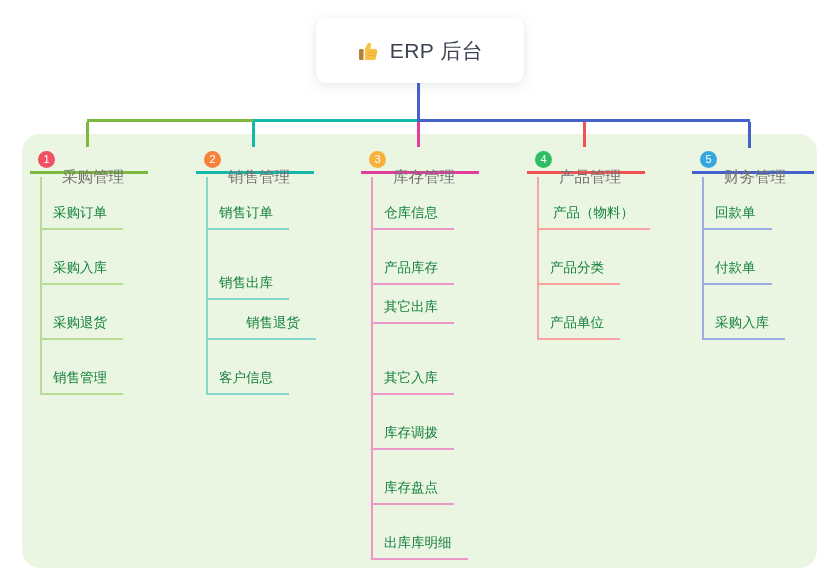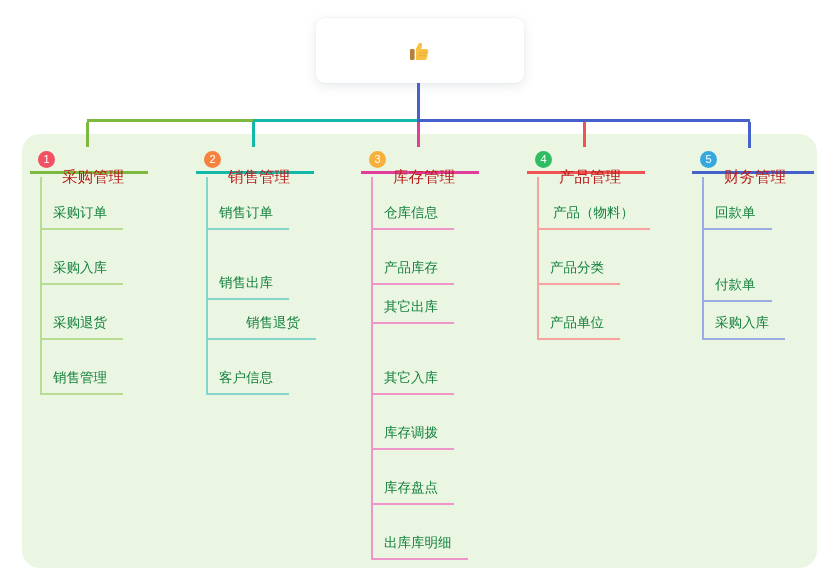--- a/index.html
+++ b/index.html
@@ -25,21 +25,21 @@
 
   
   .branch { position:absolute; width:160px; }
   .branch-header { position:absolute; left:0; top:0; width:118px; height:26px;
                    border-bottom:3px solid var(--main);
                    display:flex; align-items:center; gap:7px; padding-left:8px;
                    white-space:nowrap; }
   .badge { width:17px; height:17px; min-width:17px; border-radius:50%;
            background:var(--badge); color:#ffffff; font-size:11px;
            display:flex; align-items:center; justify-content:center; line-height:1; }
-  .branch-label { font-size:15.5px; color:#b91c1c;margin-top:36px; }
+  .branch-label { font-size:15.5px; color:#737373;margin-top:36px; }
 
   .stem { position:absolute; left:10px; top:29px; width:2px; background:var(--light); }
 
   .child { position:absolute; left:10px; white-space:nowrap;
            padding:0 16px 6px 13px; border-bottom:2px solid var(--light);
            font-size:13.5px; line-height:19px; color:#15803d; }
 </style>
 </head>
 <body>
 
@@ -49,20 +49,21 @@
 
   <div class="root-card">
     <span class="thumb-icon">
       <svg viewBox="0 0 24 24" width="24" height="24">
         <rect x="2" y="10" width="4.6" height="11" rx="1.2" fill="#B5823B"></rect>
         <path d="M8 21h8.6c1.1 0 2-.75 2.2-1.8l1.5-6.4c.3-1.4-.75-2.8-2.2-2.8h-4.9l.9-4.1c.2-1.1-.6-2.2-1.75-2.2-.6 0-1.2.3-1.55.8L8 9.6V21z" fill="#F7C143"></path>
         <rect x="11.2" y="13.2" width="7.6" height="1.1" fill="#E8A93B" opacity=".8"></rect>
         <rect x="10.8" y="16.1" width="7.4" height="1.1" fill="#E8A93B" opacity=".8"></rect>
       </svg>
     </span>
+    <span class="root-title">ERP 后台</span>
   </div>
 
   <div class="line w3" style="left:417px; top:83px; height:36px; background:#4561CC;"></div>
 
   <div class="line h3" style="left:87px;  top:119px; width:166px; background:#7CB93E;"></div>
   <div class="line h3" style="left:253px; top:119px; width:164px; background:#14B8A8;"></div>
   <div class="line h3" style="left:417px; top:119px; width:333px; background:#4561CC;"></div>
 
   <div class="line w3" style="left:86px;  top:122px; height:25px; background:#7CB93E;"></div>
   <div class="line w3" style="left:252px; top:122px; height:25px; background:#14B8A8;"></div>
@@ -120,17 +121,17 @@
     <div class="child" style="top:165px;">产品单位</div>
   </div>
 
   <div class="branch" style="left:692px; top:148px; --main:#4561CC; --light:#9AACE3; --badge:#36A8DF;">
     <div class="branch-header" style="width:122px;">
       <span class="badge">5</span>
       <span class="branch-label">财务管理</span>
     </div>
     <div class="stem" style="height:163px;"></div>
     <div class="child" style="top:55px;">回款单</div>
-    <div class="child" style="top:110px;margin-top:17px;">付款单</div>
+    <div class="child" style="top:110px;">付款单</div>
     <div class="child" style="top:165px;">采购入库</div>
   </div>
 
 </div>
 
 </body></html>

